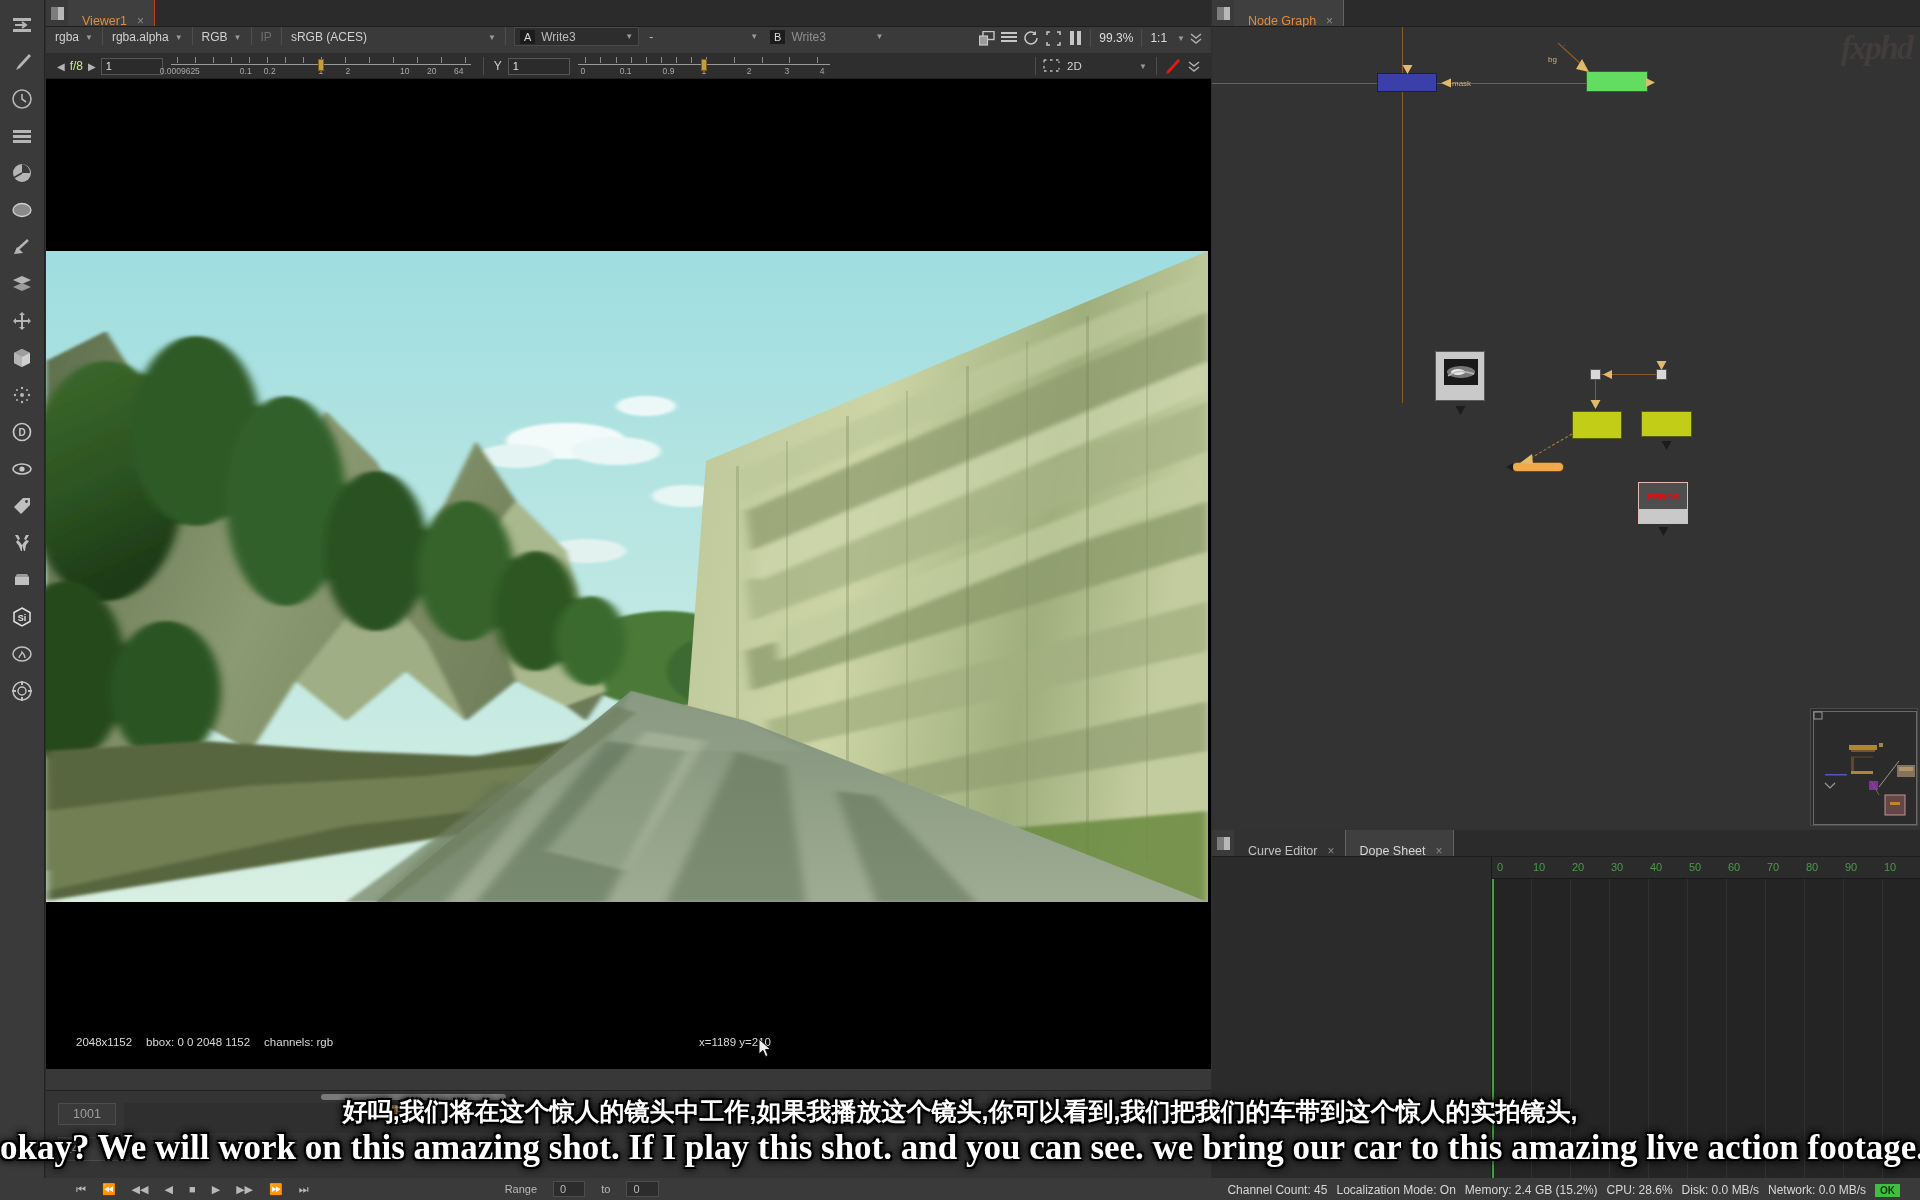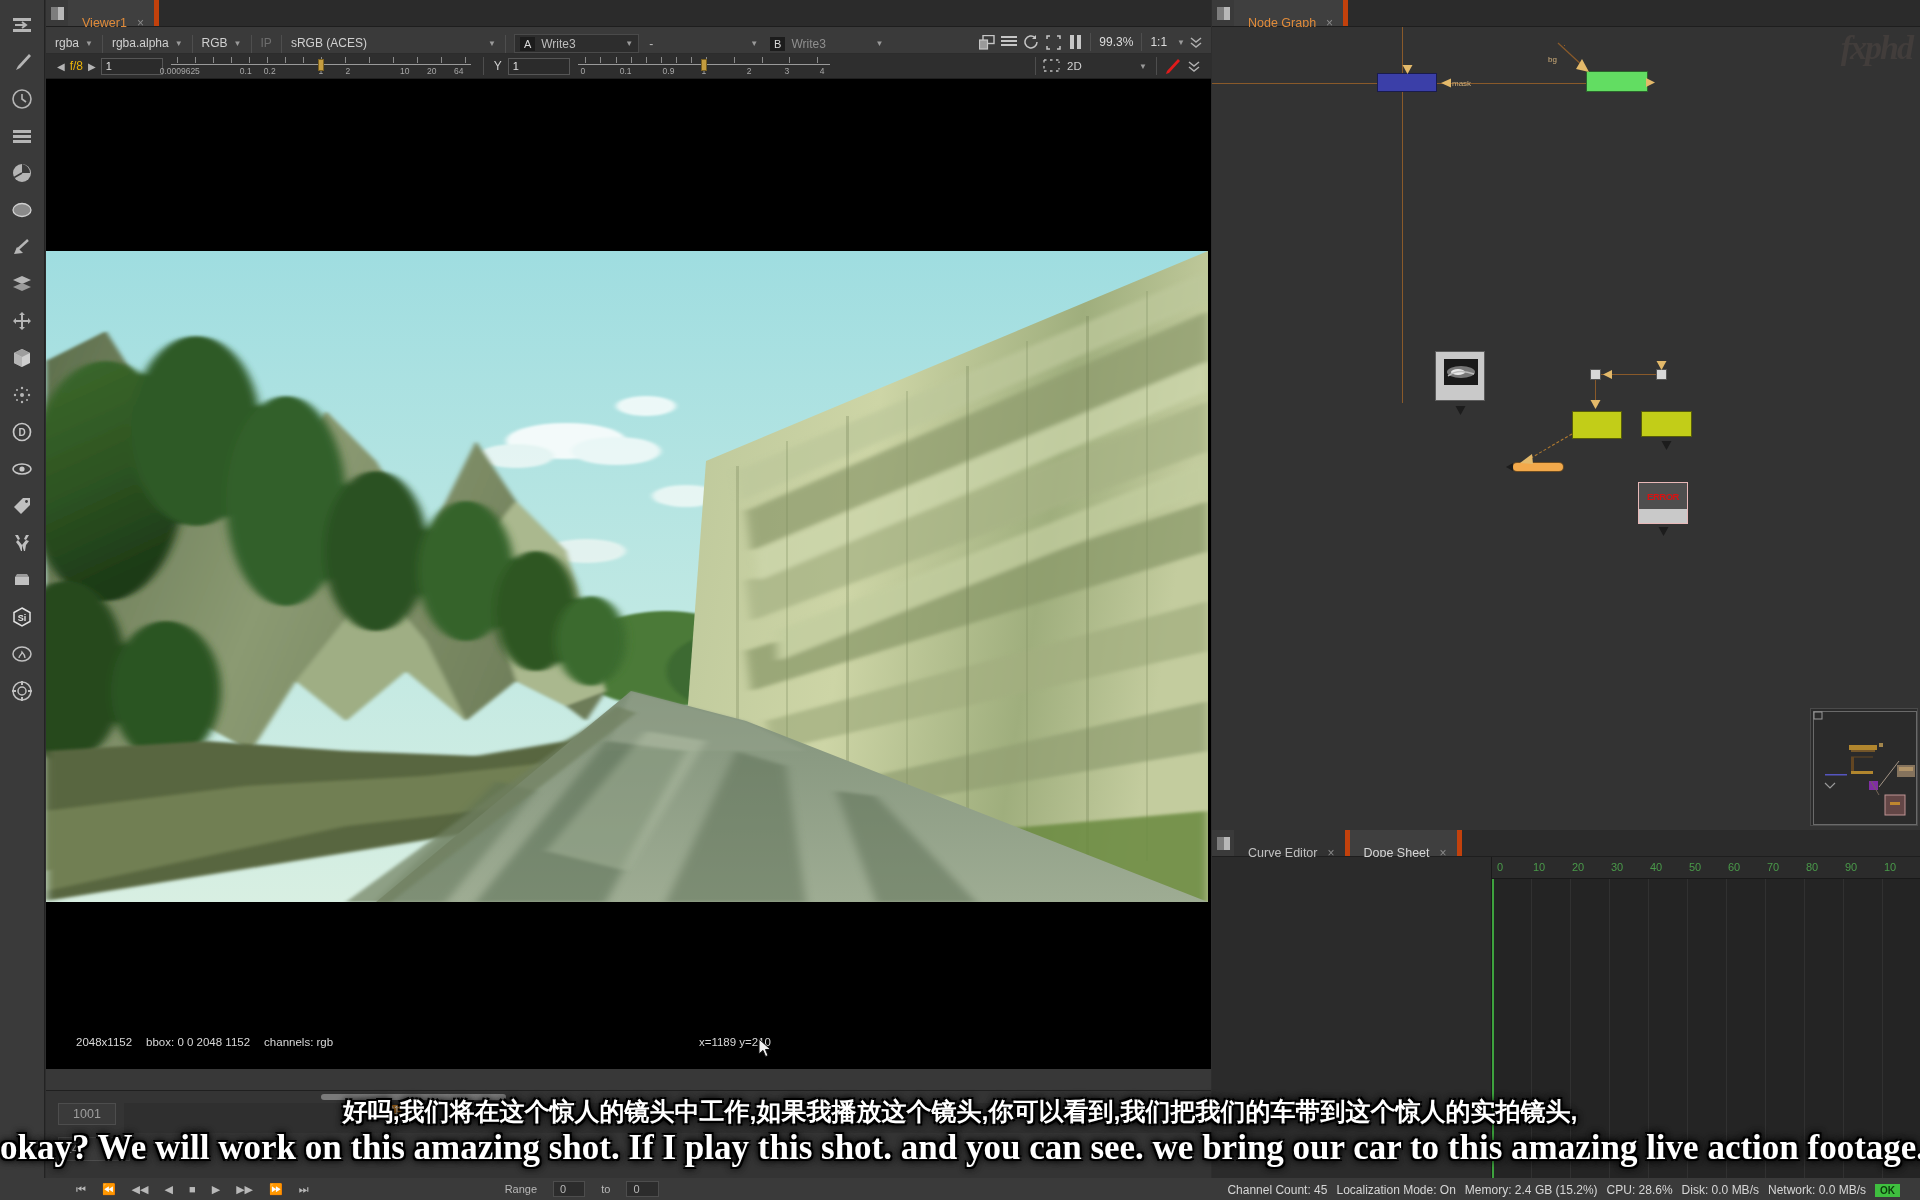--- a/index.html
+++ b/index.html
@@ -35,29 +35,29 @@
     border-bottom:1px solid #1e1e1e;
   }
   .tab-grip {
     width:22px; background:#3a3a3a; display:flex; align-items:center; justify-content:center;
   }
   .tab-grip i {
     display:block; width:13px; height:13px;
     background:linear-gradient(90deg,#7d7d7d 0 50%,#b8b8b8 50% 100%);
   }
   .tab {
-    display:flex; gap:10px; padding:16px 10px 0 14px;
+    display:flex; align-items:center; gap:10px; padding:16px 10px 0 14px;
     background:#3f3f3f; font-size:12.5px; color:#e08b3a;
-    border-right:5px solid #c2410c;
+    border-right:1px solid #c2410c;
   }
   .tab.inactive { background:#323232; color:#c0c0c0; }
   .tab .x { color:#8a8a8a; font-size:12px; cursor:pointer; }
 
   .viewer-toolbar {
-    height:27px; background:#3a3a3a; display:flex; align-items:flex-end;
+    height:27px; background:#3a3a3a; display:flex; align-items:flex-start;
     gap:0px; padding:0 4px; font-size:12px; border-bottom:1px solid #2c2c2c;
   }
   .vt-item {
     display:flex; align-items:center; height:20px; padding:0 5px;
     color:#d0d0d0; white-space:nowrap; cursor:pointer;
   }
   .caret { margin-left:6px; font-size:8px; color:#9a9a9a; }
   .sep { width:1px; height:18px; background:#4e4e4e; margin:0 4px; }
   .chip {
     background:#2d2d2d; border:1px solid #4a4a4a; height:19px;
@@ -418,21 +418,21 @@
         <div class="icon-btn">
           <svg width="14" height="14" viewBox="0 0 14 14">
               <path d="M2 3l5 4 5-4M2 8l5 4 5-4" stroke="#b0b0b0" stroke-width="1.5" fill="none"></path>
             </svg>
         </div>
       </div>
     </div>
 
     <div class="viewer-toolbar2">
       <span class="arrow-btn">◀</span>
-      <span style="color:#eab308;font-size:12px;">f/8</span>
+      <span style="color:#bef264;font-size:12px;">f/8</span>
       <span class="arrow-btn">▶</span>
       <div class="numfield">1</div>
 
       <div class="slider-wrap" style="width:300px">
         <div class="axis"></div>
         <div class="ticks">
           <i style="left:2%"></i>
             <i style="left:8%"></i>
             <i style="left:14%"></i>
             <i style="left:20%"></i>

